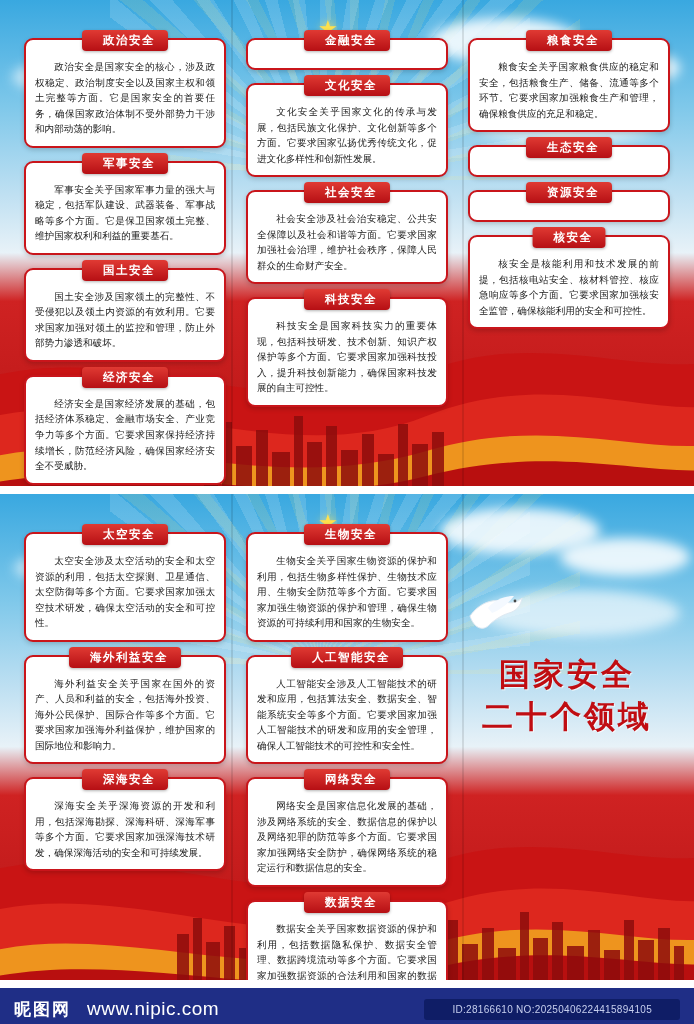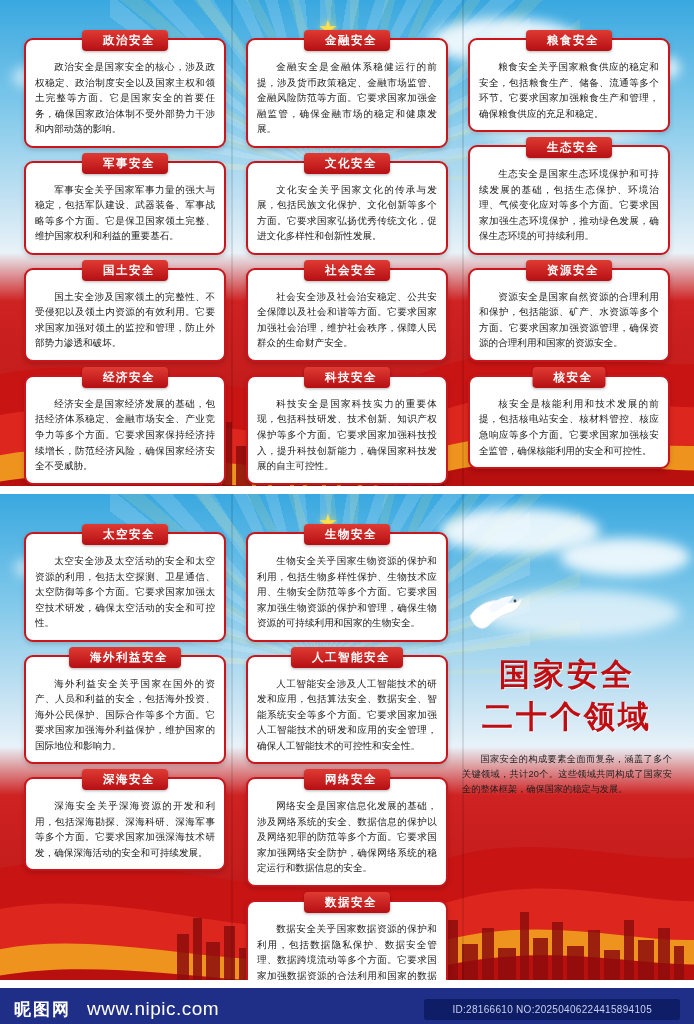--- a/index.html
+++ b/index.html
@@ -267,21 +267,20 @@
         </div>
         <div class="card">
           <div class="card-title">经济安全</div>
           <div class="card-body">经济安全是国家经济发展的基础，包括经济体系稳定、金融市场安全、产业竞争力等多个方面。它要求国家保持经济持续增长，防范经济风险，确保国家经济安全不受威胁。</div>
         </div>
       </div>
 
       <div class="col">
         <div class="card">
           <div class="card-title">金融安全</div>
-          <div class="card-body">金融安全是金融体系稳健运行的前提，涉及货币政策稳定、金融市场监管、金融风险防范等方面。它要求国家加强金融监管，确保金融市场的稳定和健康发展。</div>
         </div>
         <div class="card">
           <div class="card-title">文化安全</div>
           <div class="card-body">文化安全关乎国家文化的传承与发展，包括民族文化保护、文化创新等多个方面。它要求国家弘扬优秀传统文化，促进文化多样性和创新性发展。</div>
         </div>
         <div class="card">
           <div class="card-title">社会安全</div>
           <div class="card-body">社会安全涉及社会治安稳定、公共安全保障以及社会和谐等方面。它要求国家加强社会治理，维护社会秩序，保障人民群众的生命财产安全。</div>
         </div>
         <div class="card">
@@ -290,25 +289,23 @@
         </div>
       </div>
 
       <div class="col">
         <div class="card">
           <div class="card-title">粮食安全</div>
           <div class="card-body">粮食安全关乎国家粮食供应的稳定和安全，包括粮食生产、储备、流通等多个环节。它要求国家加强粮食生产和管理，确保粮食供应的充足和稳定。</div>
         </div>
         <div class="card">
           <div class="card-title">生态安全</div>
-          <div class="card-body">生态安全是国家生态环境保护和可持续发展的基础，包括生态保护、环境治理、气候变化应对等多个方面。它要求国家加强生态环境保护，推动绿色发展，确保生态环境的可持续利用。</div>
         </div>
         <div class="card">
           <div class="card-title">资源安全</div>
-          <div class="card-body">资源安全是国家自然资源的合理利用和保护，包括能源、矿产、水资源等多个方面。它要求国家加强资源管理，确保资源的合理利用和国家的资源安全。</div>
         </div>
         <div class="card">
           <div class="card-title">核安全</div>
           <div class="card-body">核安全是核能利用和技术发展的前提，包括核电站安全、核材料管控、核应急响应等多个方面。它要求国家加强核安全监管，确保核能利用的安全和可控性。</div>
         </div>
       </div>
     </div>
   </div>
 
   <div class="poster bottom">
@@ -412,21 +409,20 @@
     <div class="title-block">
       <div class="dove">
         <svg width="64" height="44" viewBox="0 0 64 44">
           <path d="M6 26 C16 12 30 8 42 12 C48 14 54 12 58 8 C57 16 52 21 45 23 C38 25 30 30 24 36 C18 41 10 38 6 26 Z" fill="#ffffff" stroke="#dfe9f2" stroke-width="1"></path>
           <path d="M24 18 C30 10 40 6 50 6 C44 14 36 20 28 23 Z" fill="#f4f9ff"></path>
           <circle cx="51" cy="11" r="1.4" fill="#444"></circle>
         </svg>
       </div>
       <div class="big-title">国家安全</div>
       <div class="big-title l2">二十个领域</div>
-      <div class="title-desc">国家安全的构成要素全面而复杂，涵盖了多个关键领域，共计20个。这些领域共同构成了国家安全的整体框架，确保国家的稳定与发展。</div>
     </div>
   </div>
 
   <div class="footer">
     <div class="brand">
       <span class="brand-cn">昵图网</span>
       <span class="brand-url">www.nipic.com</span>
     </div>
     <div class="footer-id">ID:28166610 NO:20250406224415894105</div>
   </div>

